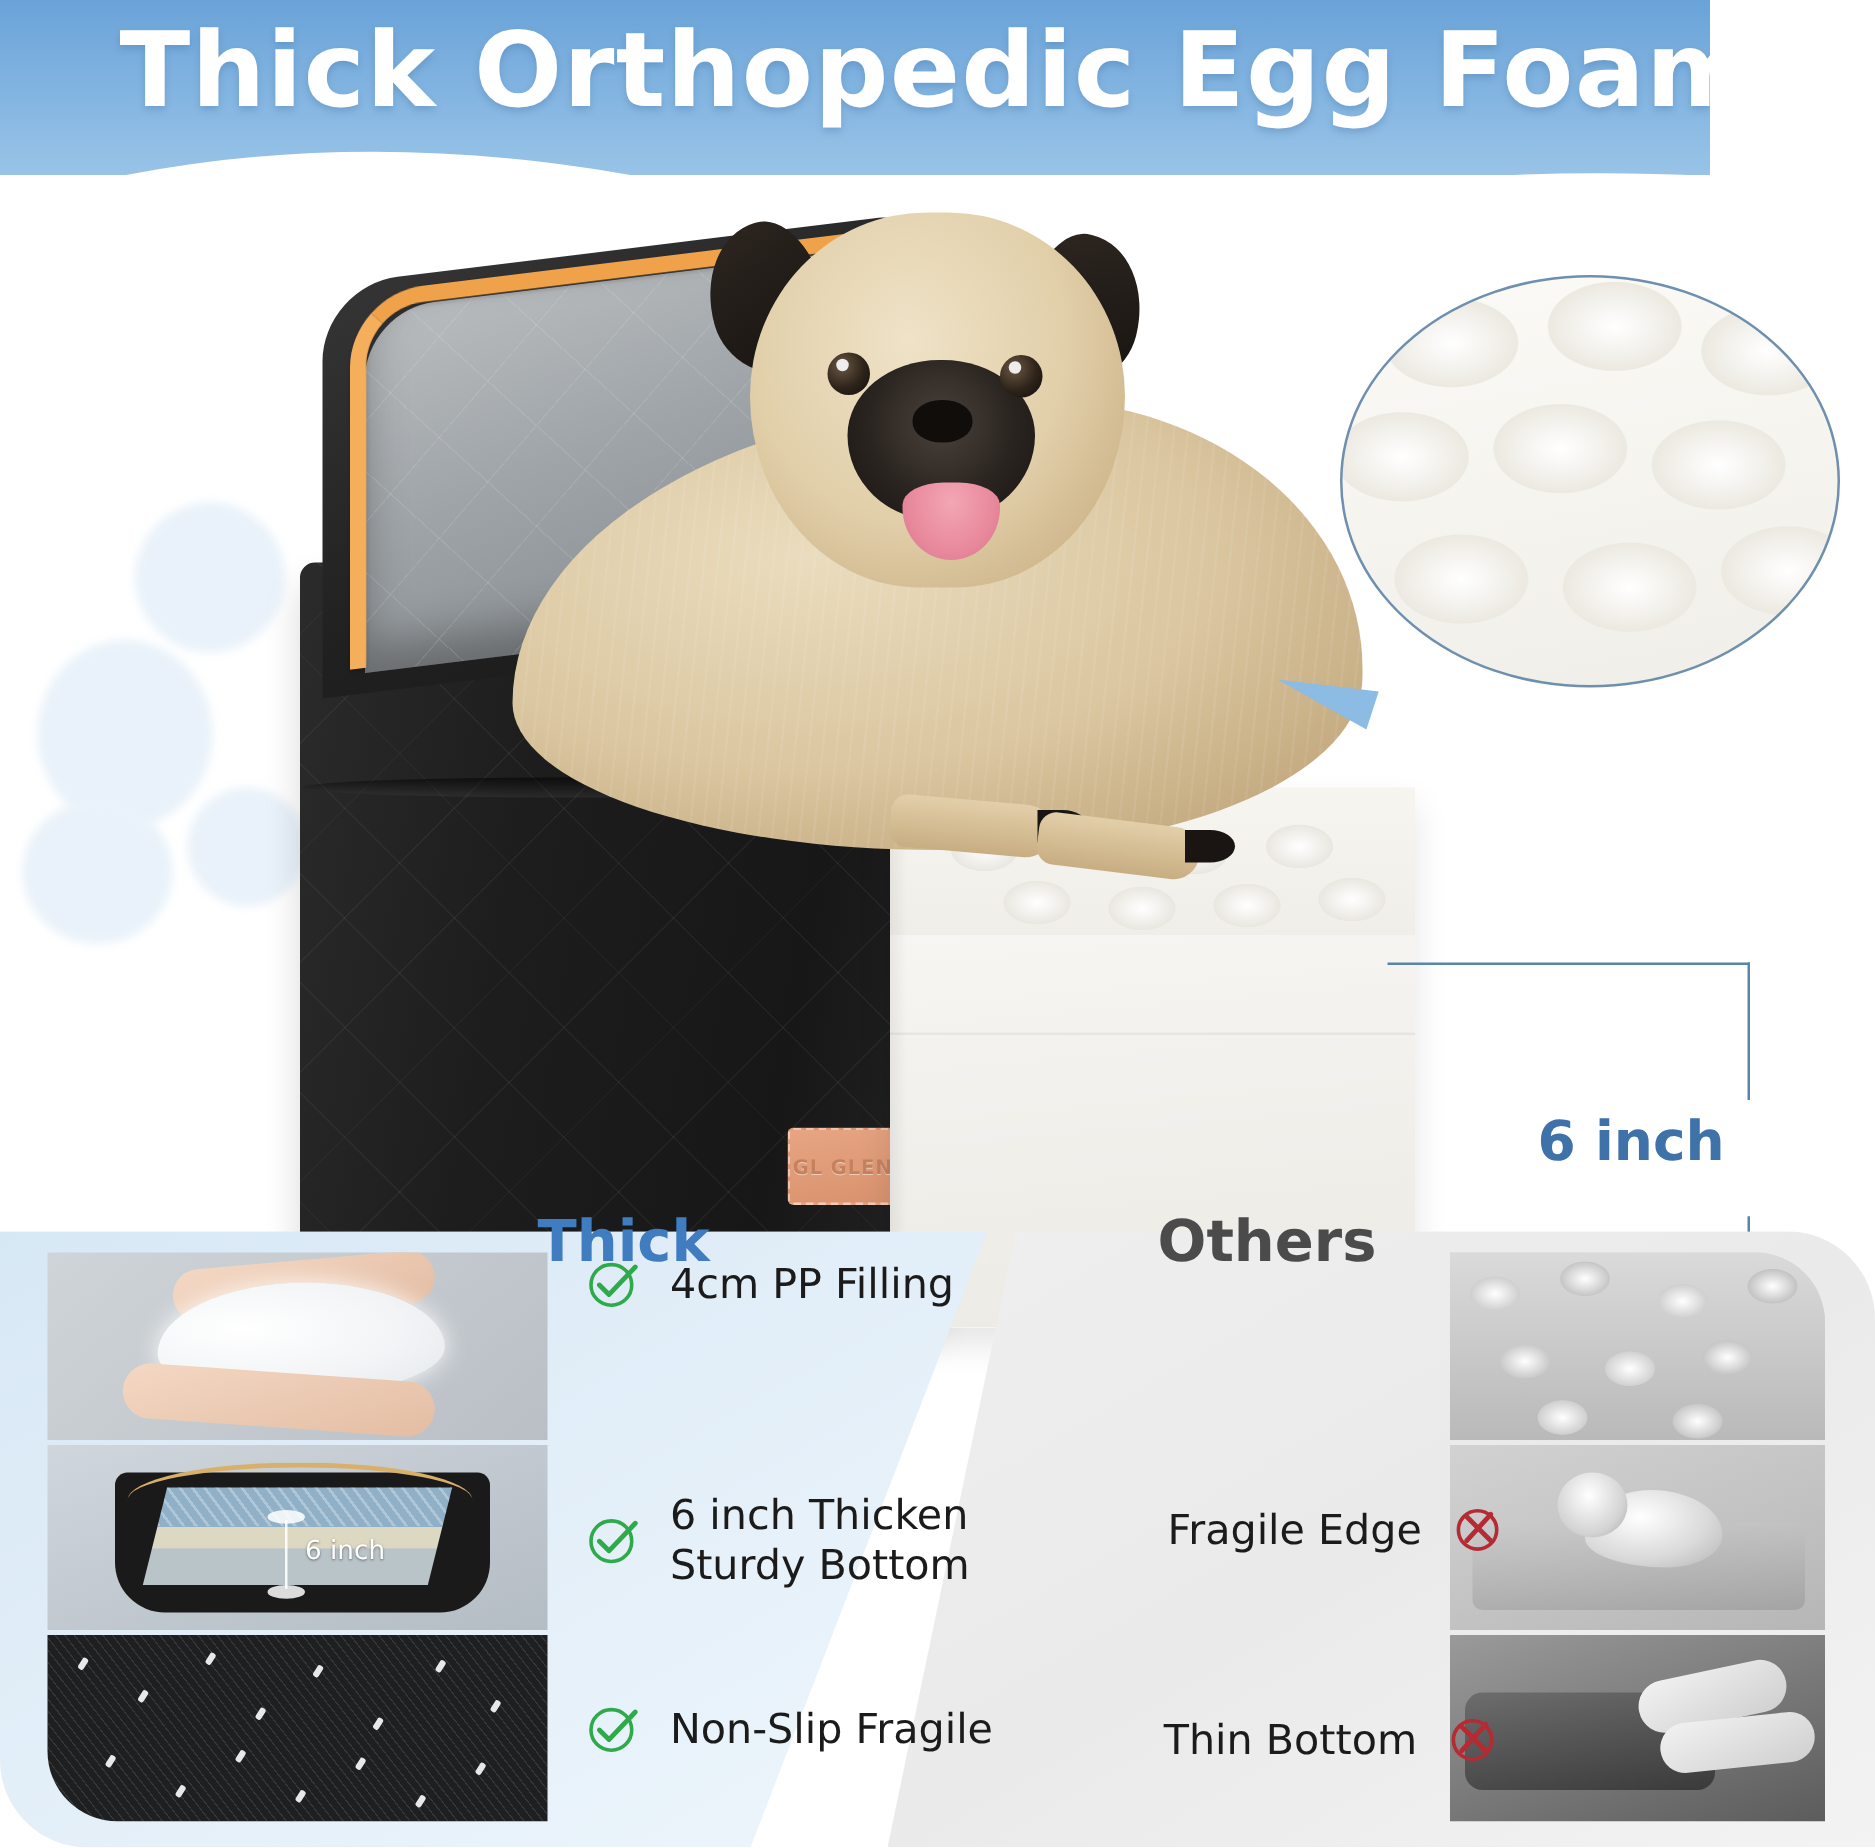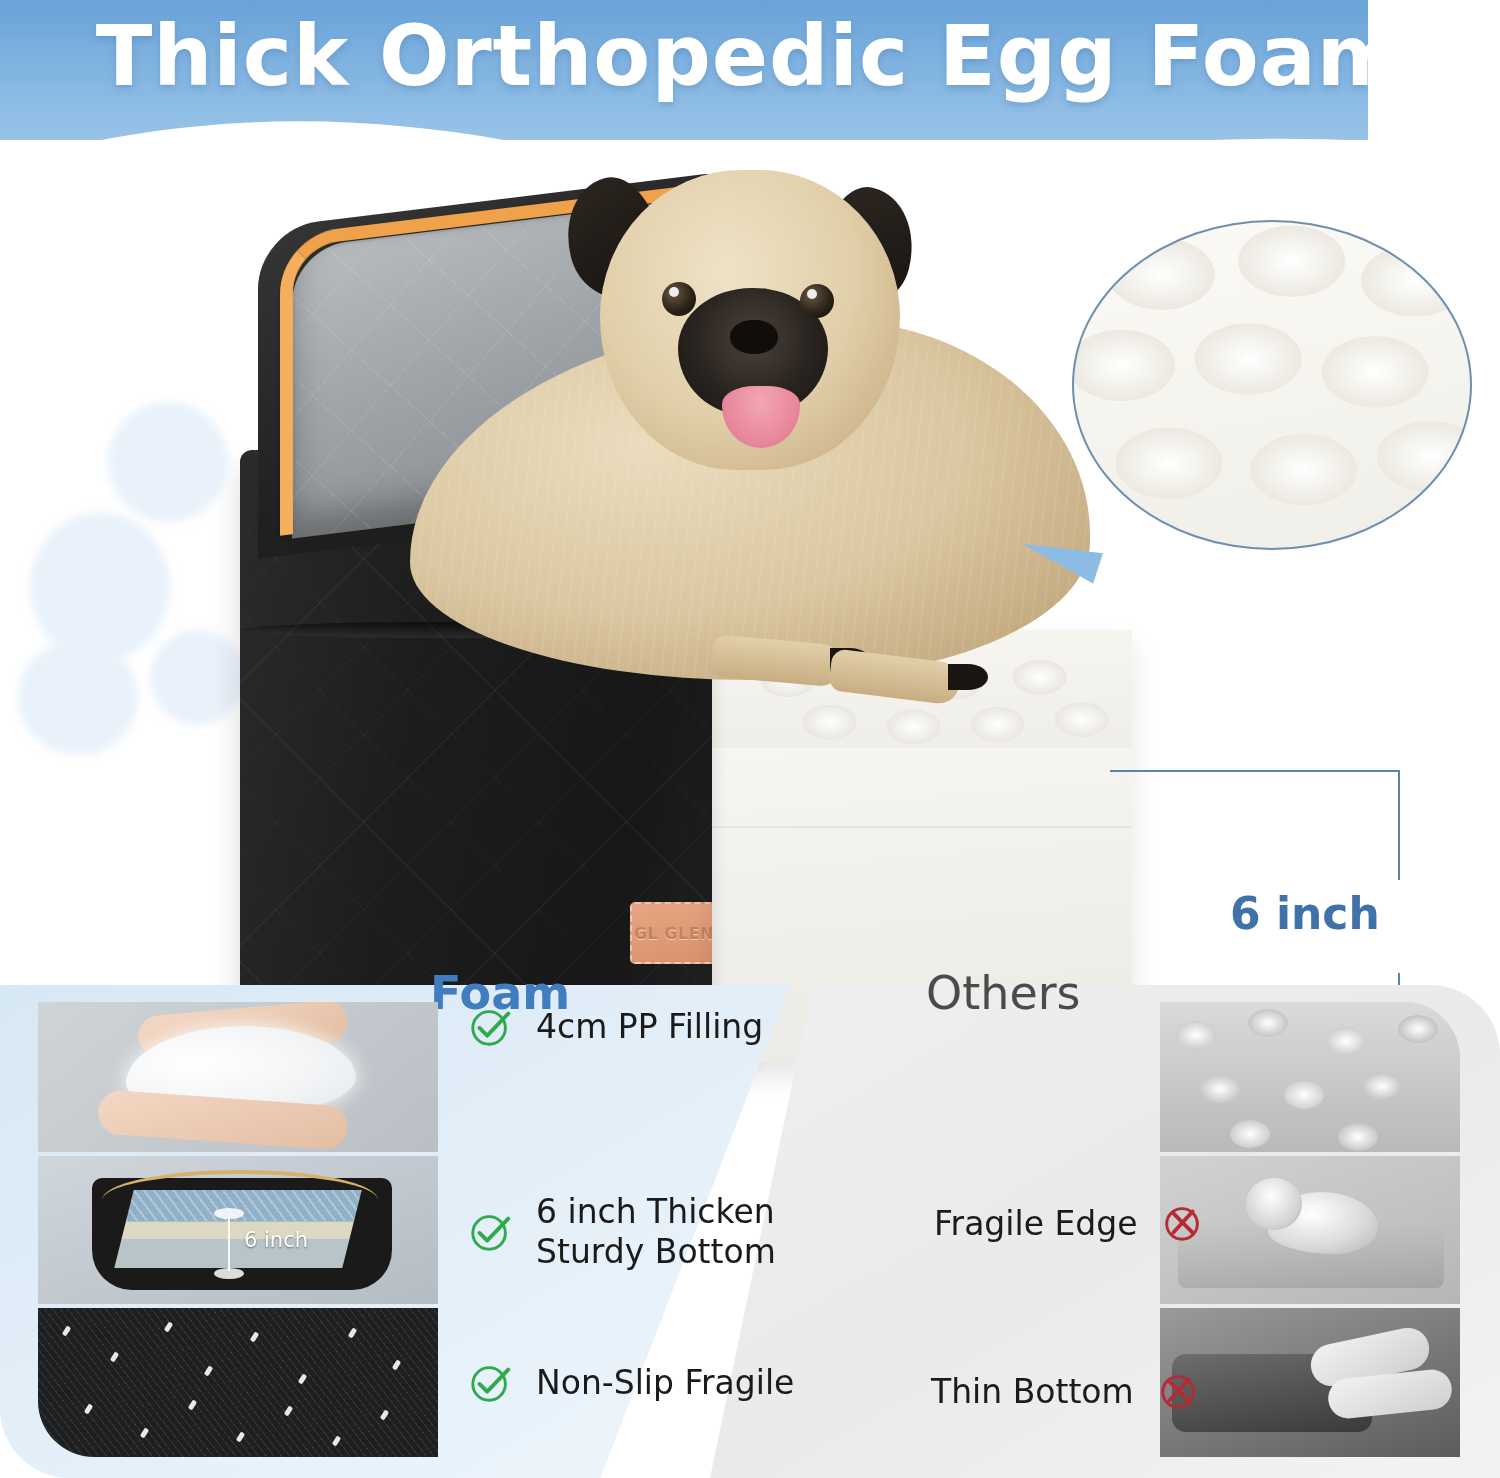--- a/index.html
+++ b/index.html
@@ -213,21 +213,21 @@
     clip-path: polygon(13% 0, 100% 0, 100% 100%, 0 100%);
     border-top-right-radius: 70px;
   }
   .hdr-ours {
     position:absolute; left:430px; top:966px; width:300px;
     font-size: 46px; font-weight:bold; color:#3f7cc0; text-align:left;
     font-family:"DejaVu Sans", sans-serif;
   }
   .hdr-others {
     position:absolute; left:926px; top:966px; width:300px;
-    font-size: 46px; font-weight:normal; color:#4b4b4b; text-align:left;
+    font-size: 46px; font-weight:bold; color:#4b4b4b; text-align:left;
     font-family:"DejaVu Sans", sans-serif;
   }
 
   
   .thumbs-l { position:absolute; left:38px; top:1002px; width:400px; height:455px; }
   .th { position:absolute; left:0; width:400px; overflow:hidden; }
   .th1 { top:0; height:150px; background: linear-gradient(140deg,#cfd4d8,#b9bfc5); }
   .th2 { top:154px; height:148px; background: linear-gradient(160deg,#cfd6dc,#b4bcc4); }
   .th3 { top:306px; height:149px; background:#1e1f21; border-bottom-left-radius: 56px; }
 
@@ -379,21 +379,21 @@
       <div class="dim-bot"></div>
       <div class="dim-label">6 inch</div>
     </div>
   </div>
 
   <div class="compare">
     <div class="panel-ours"></div>
     <div class="panel-others"></div>
   </div>
 
-  <div class="hdr-ours">Foam</div>
+  <div class="hdr-ours">Thick</div>
   <div class="hdr-others">Others</div>
 
   <div class="thumbs-l">
     <div class="th th1">
       <div class="hand hand-u"></div>
       <div class="fluff"></div>
       <div class="hand hand-d"></div>
     </div>
     <div class="th th2">
       <div class="foamblk-bed"></div>

